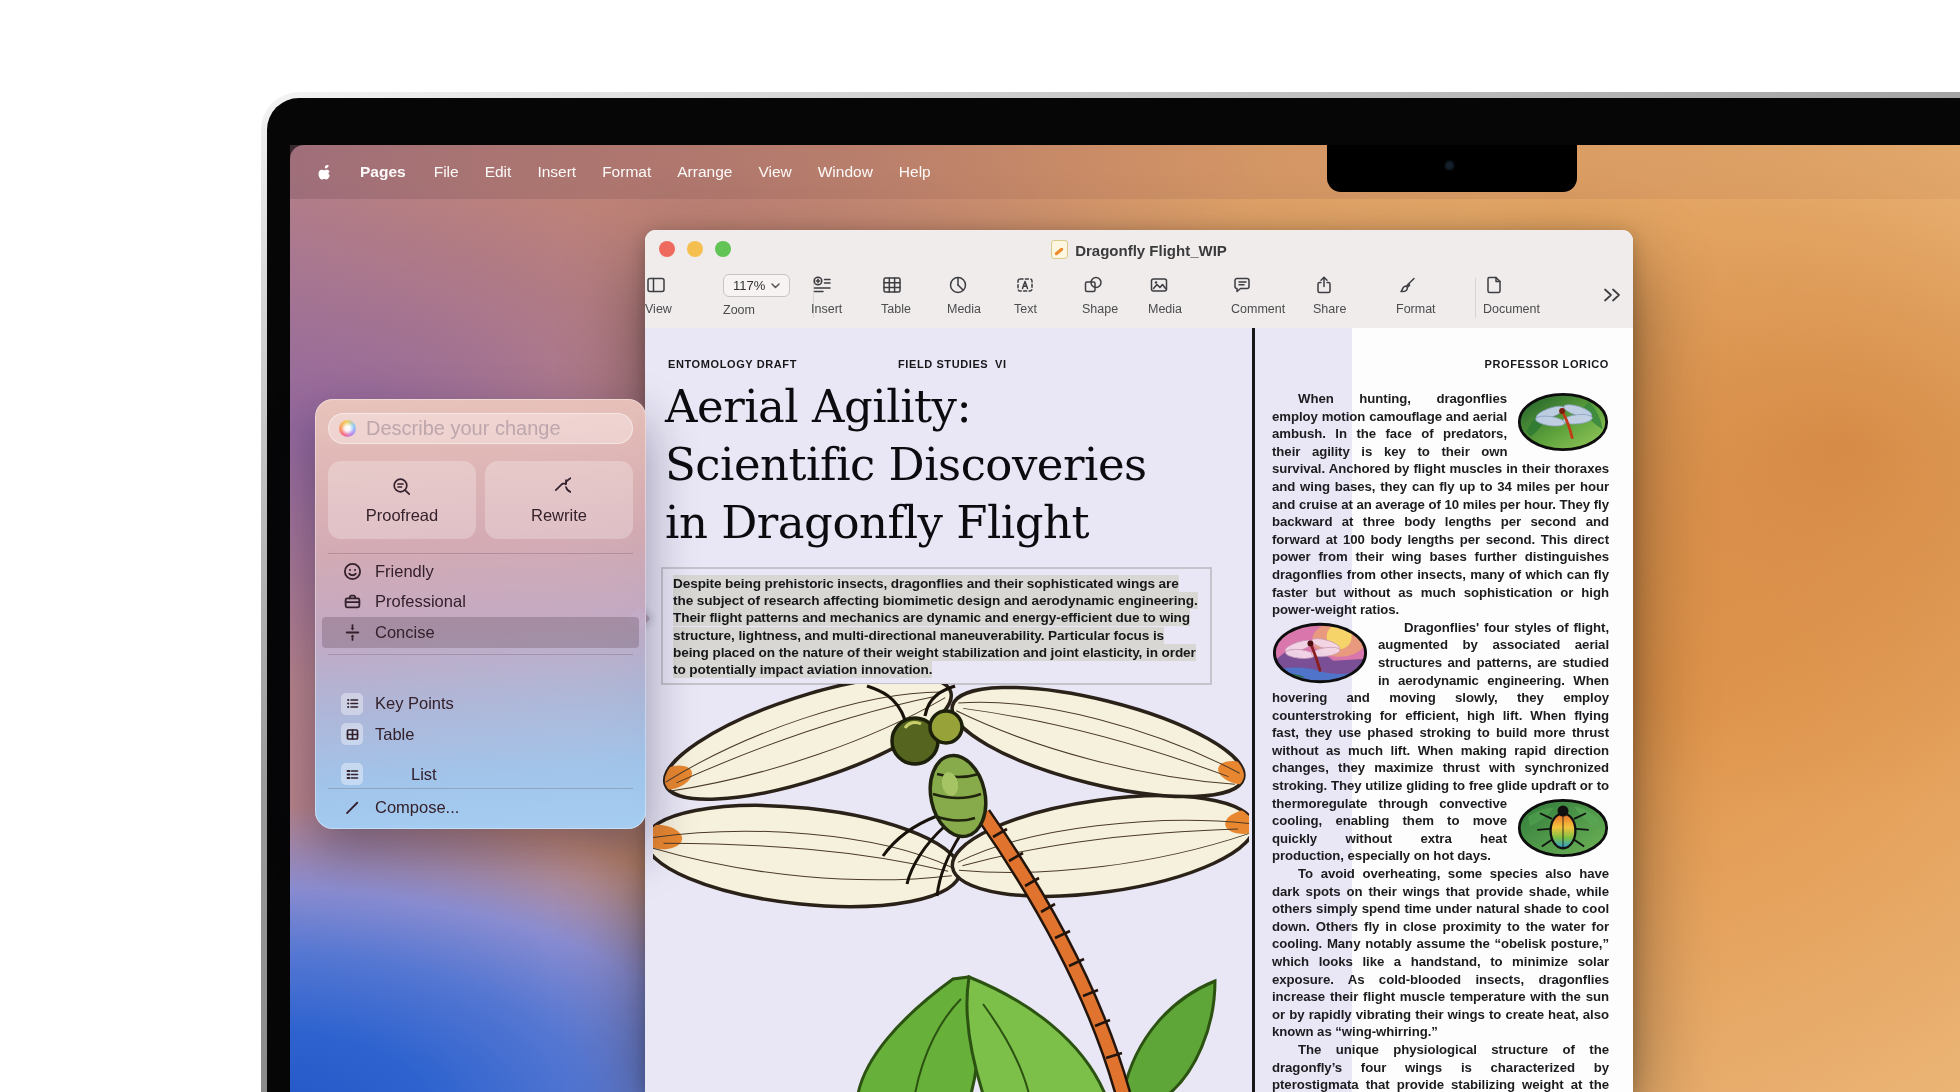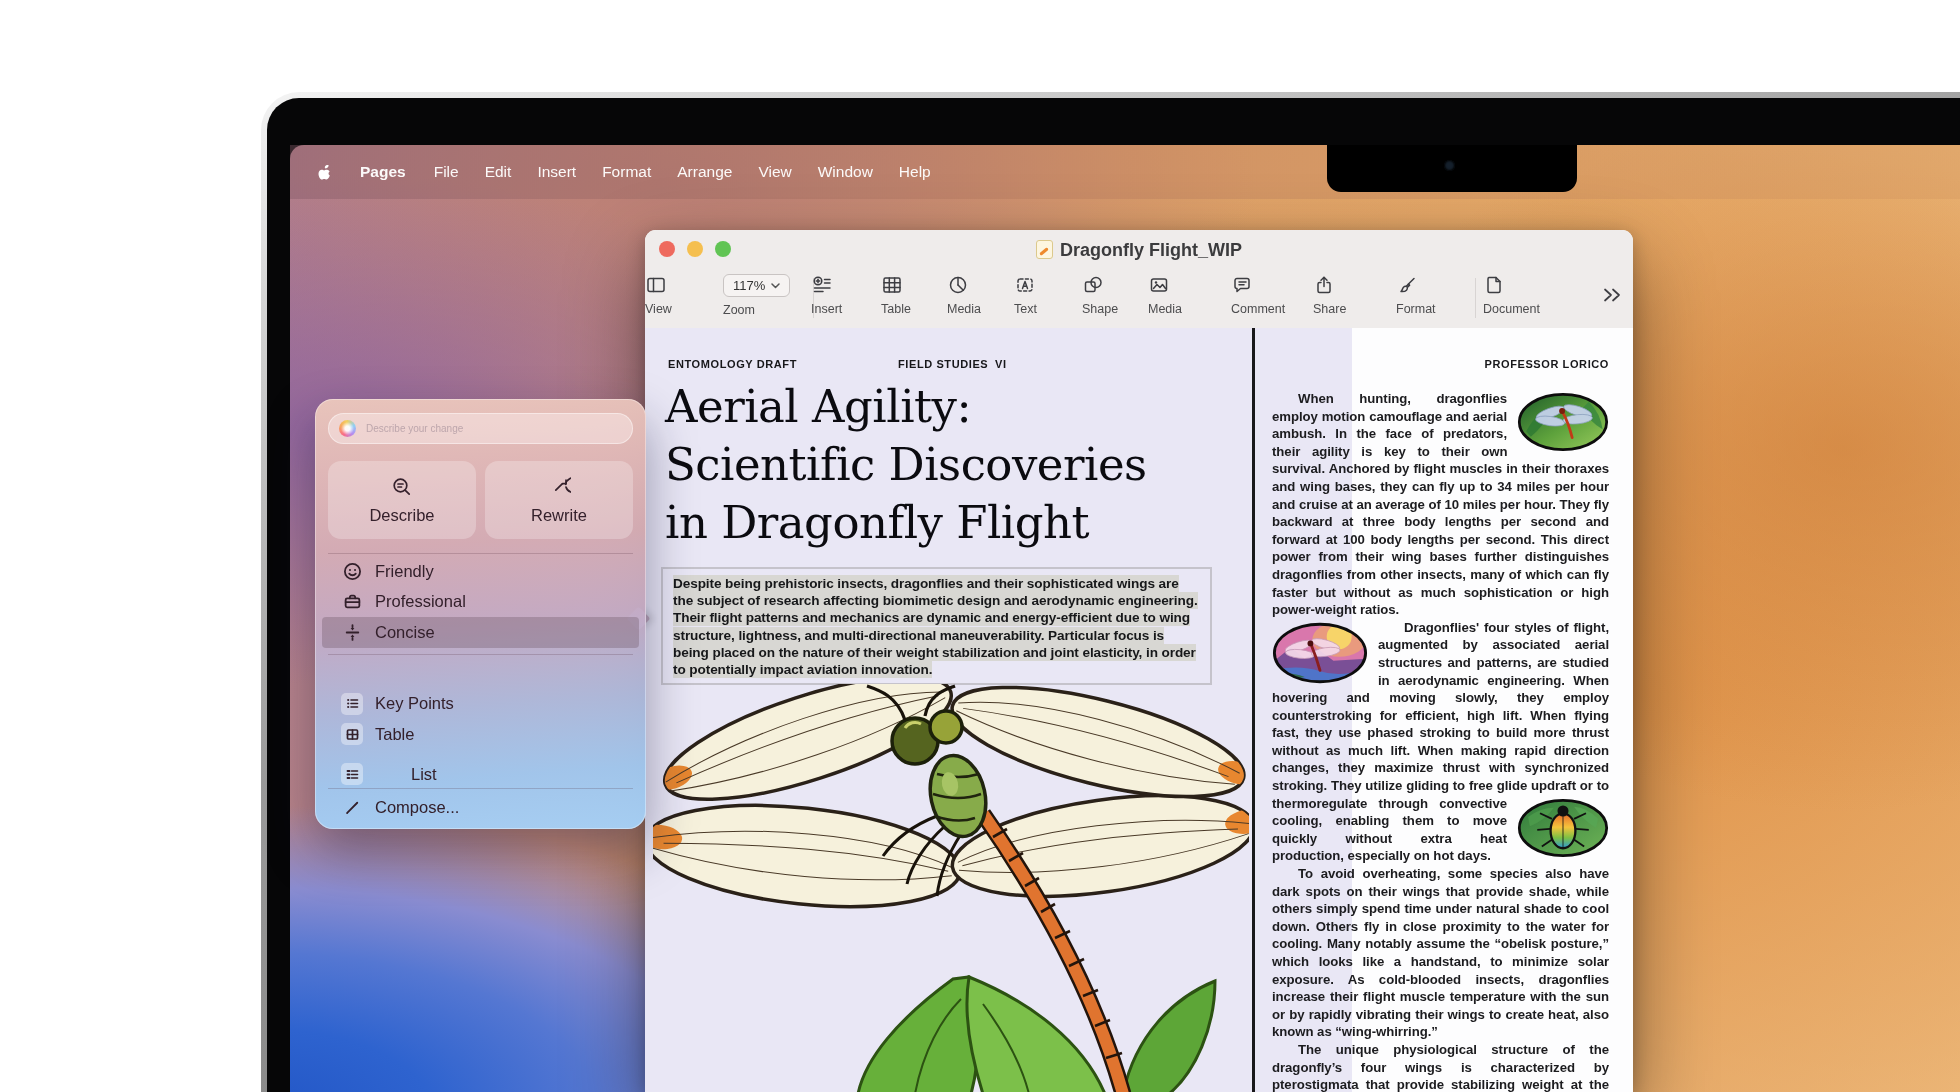--- a/index.html
+++ b/index.html
@@ -31,21 +31,21 @@
   .cam{left:1444px;top:160px;width:11px;height:11px;border-radius:50%;background:#15202c;box-shadow:inset 0 0 2px 1px #000;}
 
   
   .window{left:645px;top:230px;width:988px;bottom:0;border-radius:11px 11px 0 0;background:#fbfbfd;
     box-shadow:0 32px 80px rgba(0,0,0,.45),0 4px 18px rgba(0,0,0,.25);}
   .titlebar{left:0;top:0;right:0;height:38px;border-radius:11px 11px 0 0;background:#efeceb;}
   .tl{width:16px;height:16px;border-radius:50%;top:11px;}
   .tl.red{left:14px;background:#ee6a5e;}
   .tl.yellow{left:42px;background:#f5bf4f;}
   .tl.green{left:70px;background:#61c454;}
-  .wtitle{top:10px;left:0;right:0;text-align:center;font-size:18px;font-weight:700;color:#3b3b3d;}
+  .wtitle{top:10px;left:0;right:0;text-align:center;font-size:15px;font-weight:700;color:#3b3b3d;}
   .proxy{display:inline-block;width:15px;height:17px;background:#fdf6e0;border:1px solid #dcc98c;border-radius:3px;
     vertical-align:-3px;margin-right:7px;position:relative;overflow:hidden;}
   .proxy:after{content:"";position:absolute;left:2px;top:9px;width:10px;height:3px;background:#ee8a2e;transform:rotate(-40deg);border-radius:2px;}
   .toolbar{left:0;top:38px;right:0;height:60px;background:#efeceb;border-bottom:1px solid #d4d0cf;}
   .titlebar{border-bottom:0;}
   .titem{position:absolute;top:6px;width:70px;display:flex;flex-direction:column;align-items:flex-start;color:#4a4a4c;}
   .titem svg{stroke:#3d3d42;fill:none;stroke-width:1.5;stroke-linecap:round;stroke-linejoin:round;}
   .tlabel{font-size:12.5px;margin-top:6px;color:#4c4c4e;}
   .zoombox{display:flex;align-items:center;gap:6px;border:1px solid #c9c4c3;background:#f6f3f2;border-radius:6px;
     padding:3px 9px;font-size:13px;color:#333;}
@@ -76,21 +76,21 @@
   
   .popup{left:315px;top:399px;width:331px;height:430px;border-radius:18px;z-index:50;
     background:linear-gradient(176deg,rgba(235,199,188,.97) 0%,rgba(226,186,184,.96) 16%,
       rgba(214,174,182,.94) 34%,rgba(196,172,199,.94) 52%,rgba(173,186,222,.94) 70%,
       rgba(160,199,239,.96) 86%,rgba(165,208,246,.97) 100%);
     box-shadow:0 22px 50px rgba(20,20,60,.4),inset 0 0 0 1px rgba(255,255,255,.35);}
   .ptail{left:630px;top:610px;width:17px;height:17px;background:#b8a3b5;transform:rotate(45deg);
     border-radius:3px;z-index:49;box-shadow:3px -3px 6px rgba(0,0,0,.12);}
   .ai-input{left:13px;top:14px;right:13px;height:31px;border-radius:16px;border:1px solid rgba(255,255,255,.45);
     background:rgba(255,246,246,.40);display:flex;align-items:center;padding:0 10px;box-sizing:border-box;}
-  .ai-input input{border:0;background:transparent;outline:none;font-size:10px;color:#5c4350;width:100%;
+  .ai-input input{border:0;background:transparent;outline:none;font-size:20px;color:#5c4350;width:100%;
     font-family:"Liberation Sans",sans-serif;}
   .ai-input input::placeholder{color:#bda6ac;}
   .ai-orb{width:17px;height:17px;border-radius:50%;flex:0 0 17px;margin-right:8px;
     background:radial-gradient(circle at 50% 50%,rgba(255,255,255,.95) 0 20%,rgba(255,255,255,0) 55%),
       conic-gradient(from 210deg,#f86b8a,#f7a15f,#f3d05e,#8fd0f5,#b58df0,#f86b8a);}
   .actrow{left:13px;top:62px;right:13px;height:78px;display:flex;gap:9px;}
   .actbtn{flex:1;border-radius:13px;background:rgba(255,255,255,.26);display:flex;flex-direction:column;
     align-items:center;justify-content:center;gap:7px;color:#35212c;font-size:16.5px;}
   .actbtn svg{stroke:#35212c;fill:none;stroke-width:1.7;stroke-linecap:round;stroke-linejoin:round;}
   .pdiv{left:13px;right:13px;height:1px;background:rgba(80,45,60,.22);}
@@ -434,21 +434,21 @@
     <input type="text" placeholder="Describe your change" style="">
   </div>
   <div class="abs actrow">
     <div class="actbtn">
       <svg width="24" height="24" viewBox="0 0 24 24">
           <circle cx="10.5" cy="10.5" r="6.3"></circle>
           <line x1="15.3" y1="15.3" x2="19.2" y2="19.2"></line>
           <line x1="8" y1="9" x2="13" y2="9"></line>
           <line x1="8" y1="12" x2="11.5" y2="12"></line>
         </svg>
-      <span>Describe</span>
+      <span>Proofread</span>
     </div>
     <div class="actbtn">
       <svg width="24" height="24" viewBox="0 0 24 24">
           <path d="M18.8 9.4A7.2 7.2 0 1119 12"></path>
           <path d="M19 5.2v3.4h-3.4"></path>
           <line x1="8.8" y1="15.2" x2="15.2" y2="8.8"></line>
         </svg>
       <span>Rewrite</span>
     </div>
   </div>

